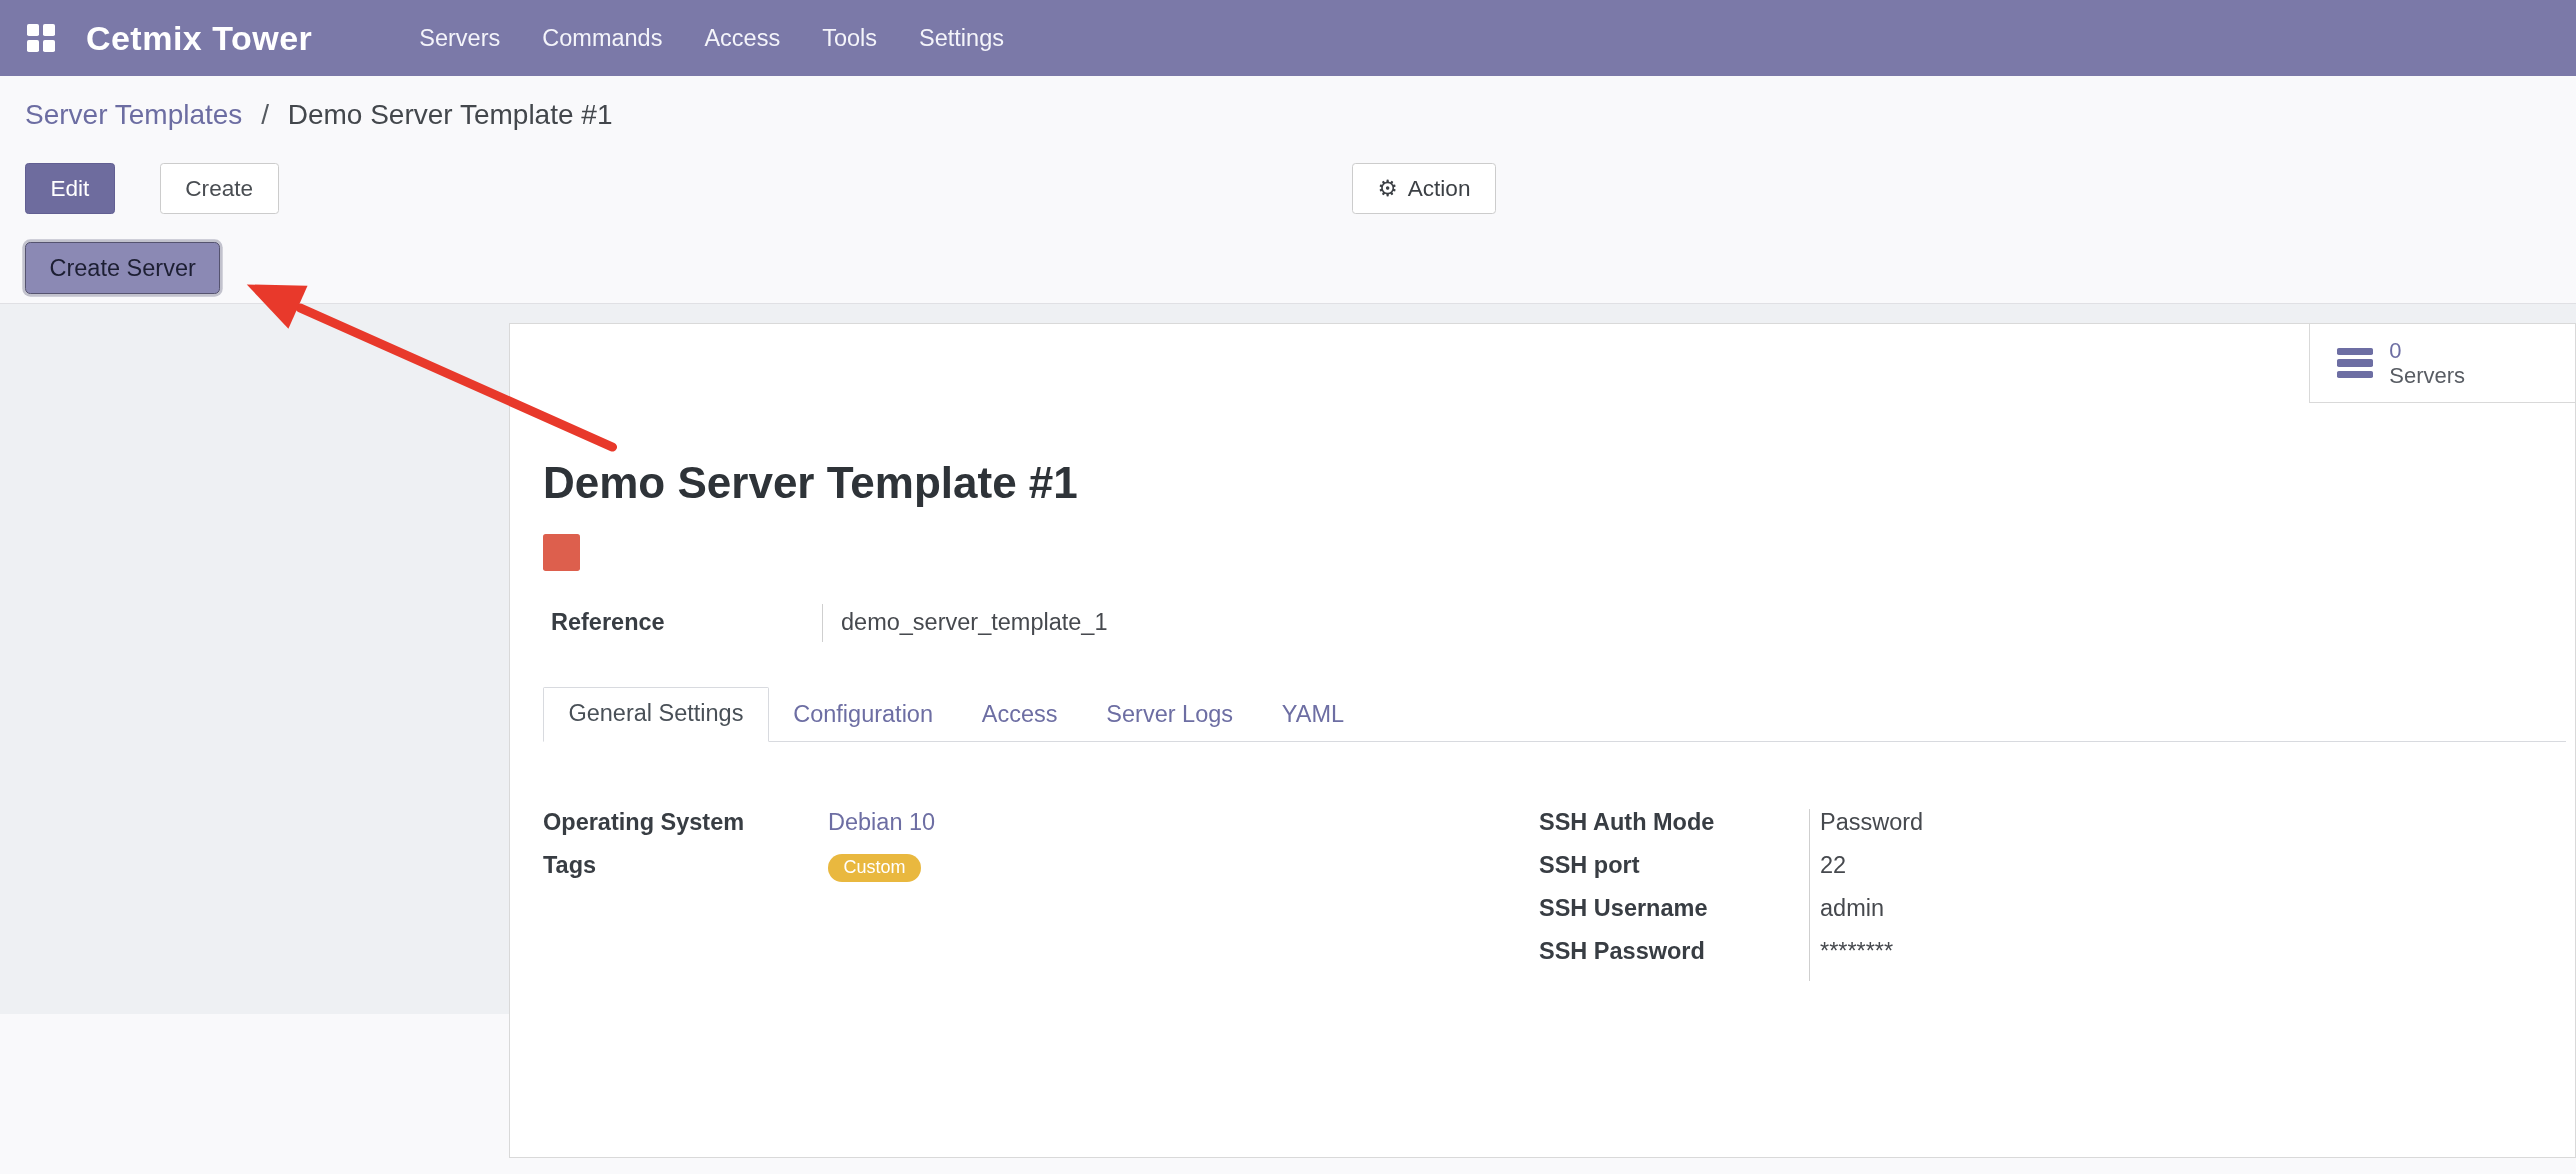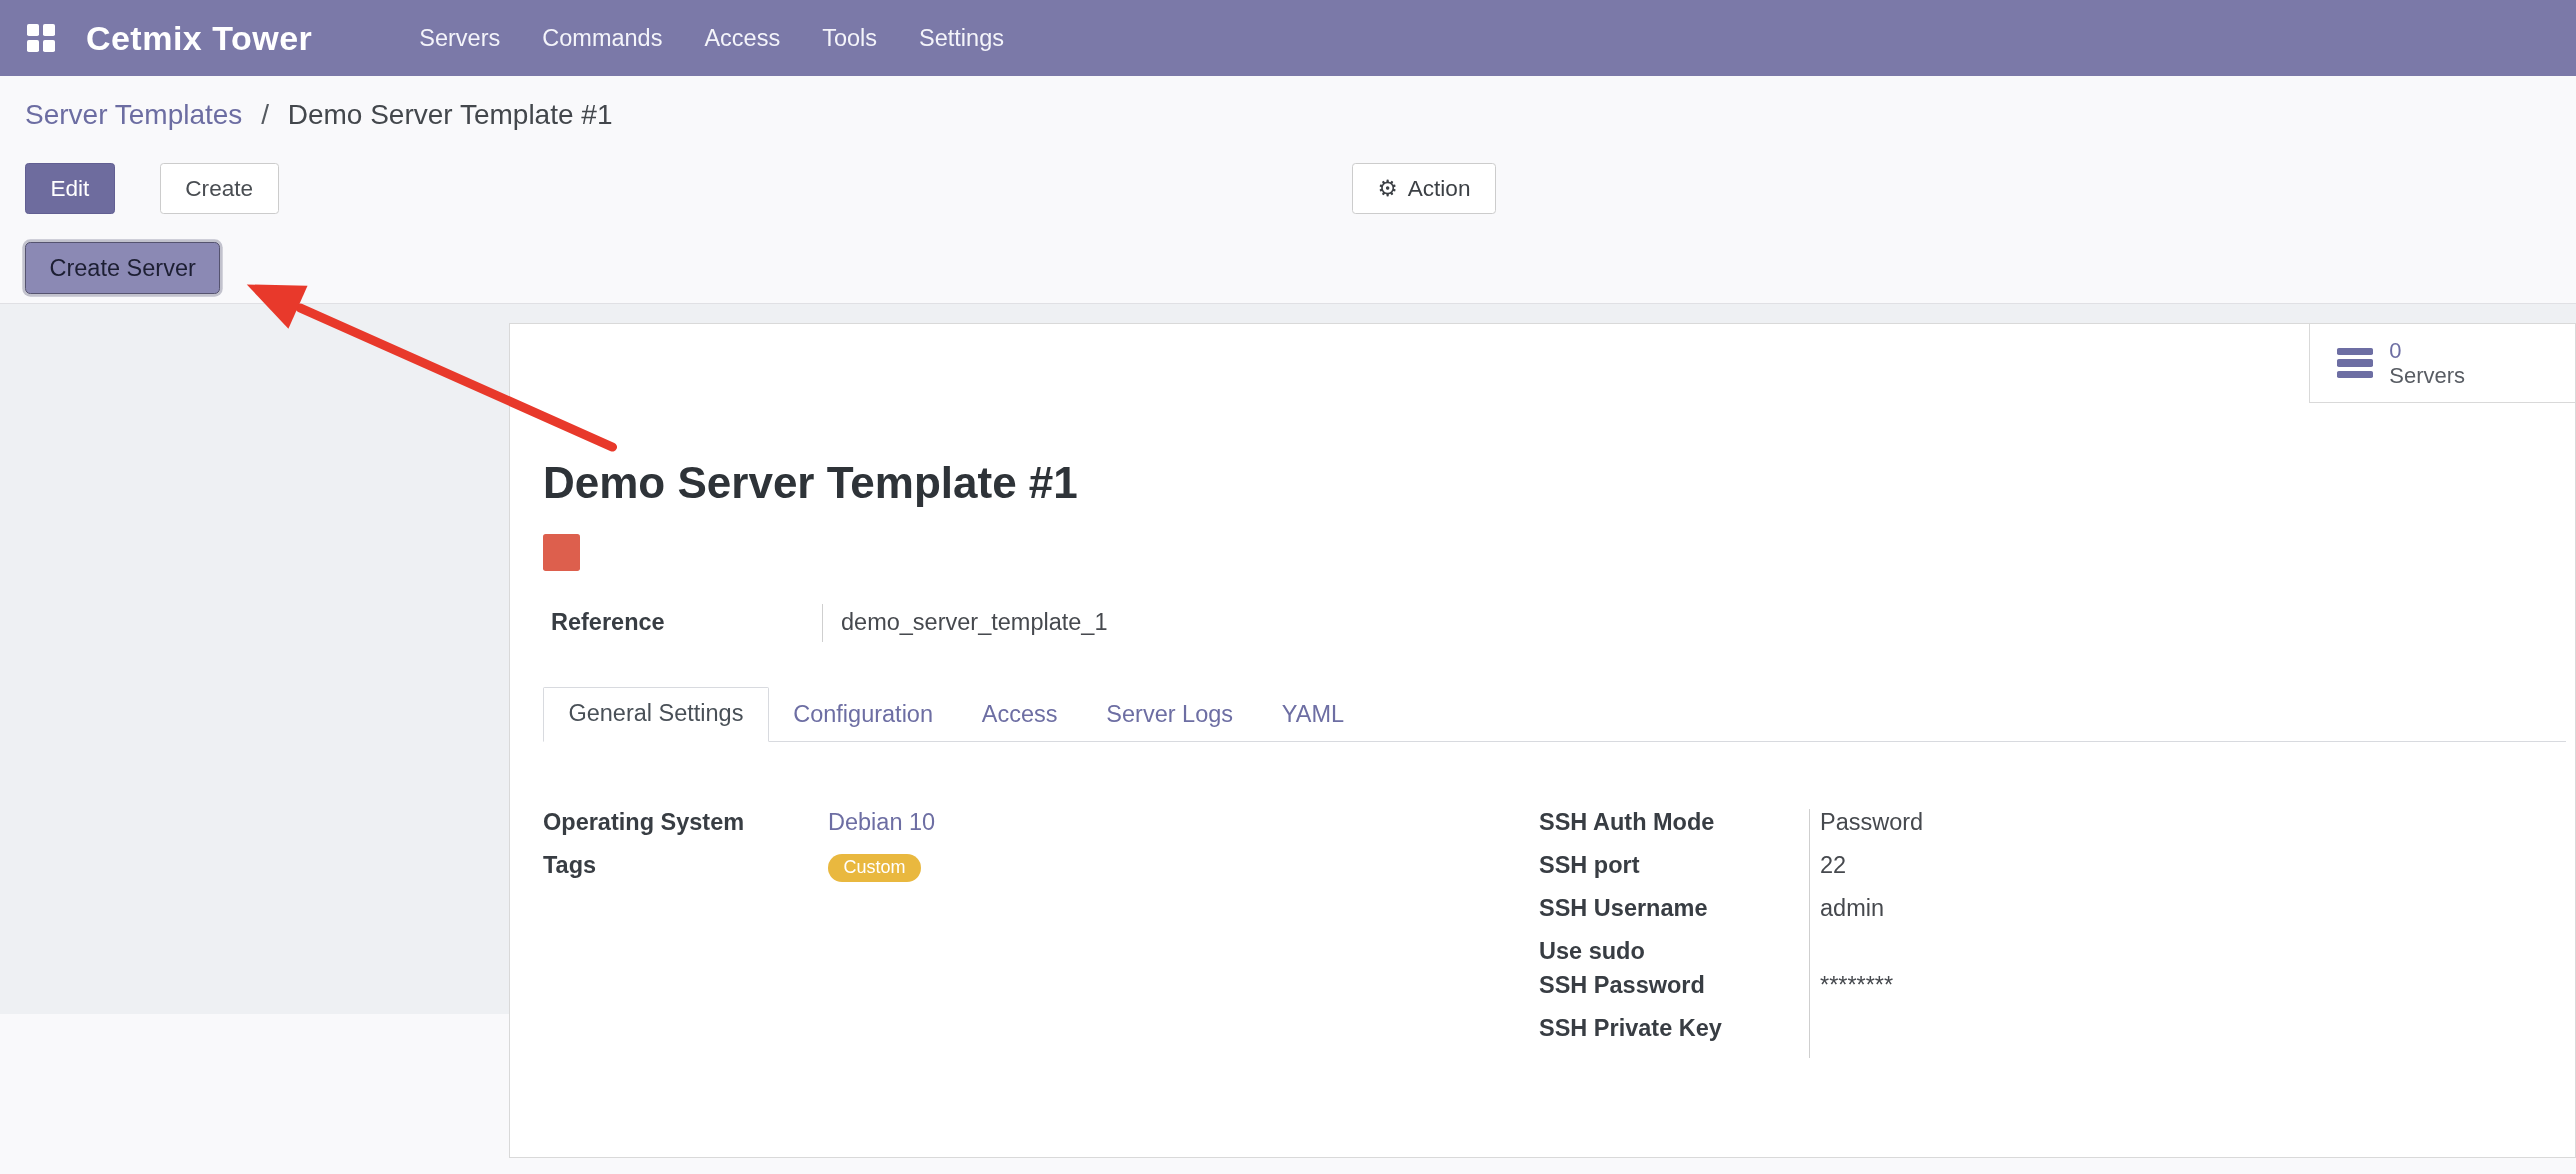--- a/index.html
+++ b/index.html
@@ -162,31 +162,23 @@
           <div class="fval">Password</div>
         </div>
         <div class="frow">
           <div class="flabel">SSH port</div>
           <div class="fval">22</div>
         </div>
         <div class="frow">
           <div class="flabel">SSH Username</div>
           <div class="fval">admin</div>
         </div>
-        <div class="frow short">
-          <div class="flabel">Use sudo</div>
-          <div class="fval"></div>
-        </div>
         <div class="frow">
           <div class="flabel">SSH Password</div>
           <div class="fval">********</div>
-        </div>
-        <div class="frow">
-          <div class="flabel">SSH Private Key</div>
-          <div class="fval"></div>
         </div>
       </div>
 
     </div>
   </div>
 
   <svg class="arrow-layer" viewBox="0 0 2852 1300" xmlns="http://www.w3.org/2000/svg">
     <line x1="678" y1="495" x2="332" y2="341" stroke="#e8392b" stroke-width="10" stroke-linecap="round"></line>
     <polygon points="273,315 340.3,316.4 319.1,364.0" fill="#e8392b"></polygon>
   </svg>

